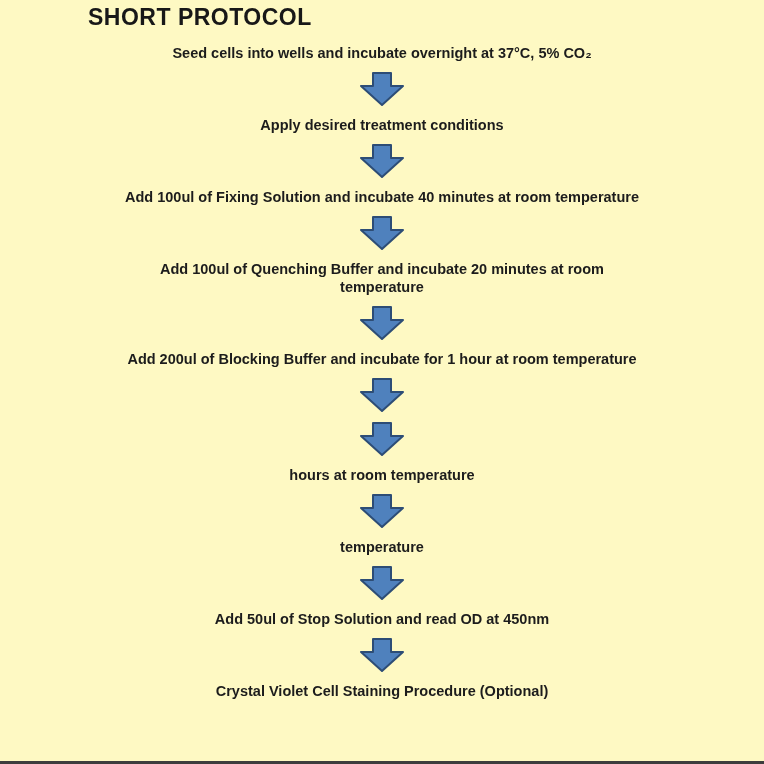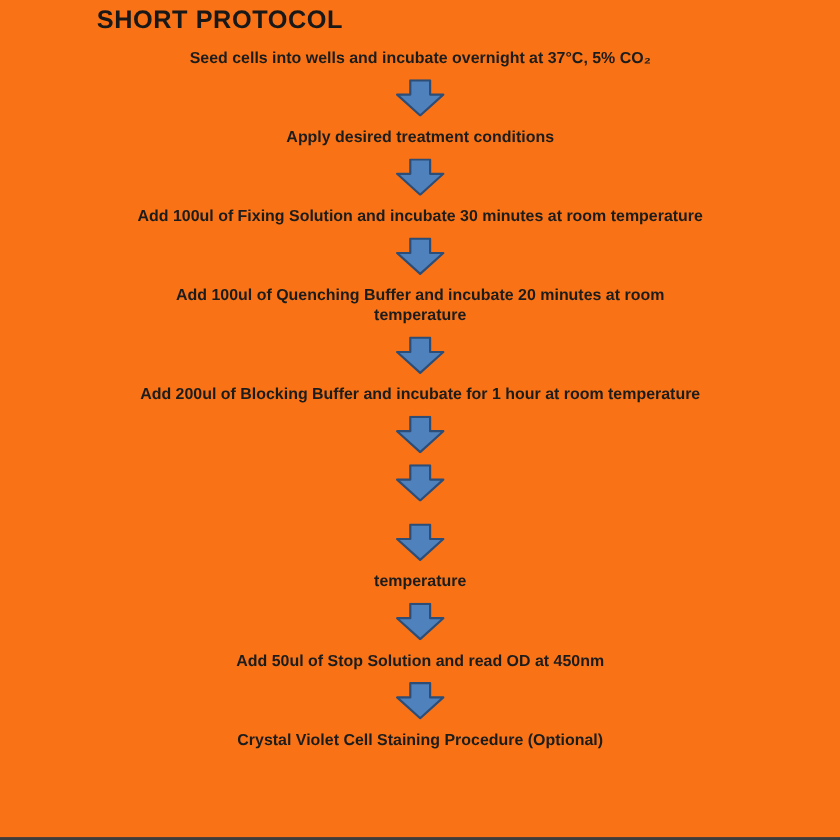--- a/index.html
+++ b/index.html
@@ -4,21 +4,21 @@
 <style>
   html, body {
     margin: 0;
     padding: 0;
     background: #ffffff;
   }
   .page {
     position: relative;
     width: 764px;
     height: 764px;
-    background: #f97316;
+    background: #fef9c3;
     overflow: hidden;
     font-family: "Liberation Sans", "DejaVu Sans", sans-serif;
   }
   .title {
     margin: 0;
     padding: 4px 0 0 88px;
     font-size: 23px;
     font-weight: bold;
     letter-spacing: 0.5px;
     color: #181818;
@@ -67,21 +67,21 @@
       <div class="arrow"><svg width="46" height="34" viewBox="0 0 46 34" aria-hidden="true">
           <polygon points="14,1 32,1 32,14 44,14 23,33 2,14 14,14" fill="#4f81bd" stroke="#2d4d76" stroke-width="2" stroke-linejoin="round"></polygon>
         </svg></div>
       <div class="step">
         <div class="line">Apply desired treatment conditions</div>
       </div>
       <div class="arrow"><svg width="46" height="34" viewBox="0 0 46 34" aria-hidden="true">
           <polygon points="14,1 32,1 32,14 44,14 23,33 2,14 14,14" fill="#4f81bd" stroke="#2d4d76" stroke-width="2" stroke-linejoin="round"></polygon>
         </svg></div>
       <div class="step">
-        <div class="line">Add 100ul of Fixing Solution and incubate 30 minutes at room temperature</div>
+        <div class="line">Add 100ul of Fixing Solution and incubate 40 minutes at room temperature</div>
       </div>
       <div class="arrow"><svg width="46" height="34" viewBox="0 0 46 34" aria-hidden="true">
           <polygon points="14,1 32,1 32,14 44,14 23,33 2,14 14,14" fill="#4f81bd" stroke="#2d4d76" stroke-width="2" stroke-linejoin="round"></polygon>
         </svg></div>
       <div class="step">
         <div class="line">Add 100ul of Quenching Buffer and incubate 20 minutes at room</div>
         <div class="line">temperature</div>
       </div>
       <div class="arrow"><svg width="46" height="34" viewBox="0 0 46 34" aria-hidden="true">
           <polygon points="14,1 32,1 32,14 44,14 23,33 2,14 14,14" fill="#4f81bd" stroke="#2d4d76" stroke-width="2" stroke-linejoin="round"></polygon>
@@ -89,20 +89,21 @@
       <div class="step">
         <div class="line">Add 200ul of Blocking Buffer and incubate for 1 hour at room temperature</div>
       </div>
       <div class="arrow"><svg width="46" height="34" viewBox="0 0 46 34" aria-hidden="true">
           <polygon points="14,1 32,1 32,14 44,14 23,33 2,14 14,14" fill="#4f81bd" stroke="#2d4d76" stroke-width="2" stroke-linejoin="round"></polygon>
         </svg></div>
       <div class="arrow"><svg width="46" height="34" viewBox="0 0 46 34" aria-hidden="true">
           <polygon points="14,1 32,1 32,14 44,14 23,33 2,14 14,14" fill="#4f81bd" stroke="#2d4d76" stroke-width="2" stroke-linejoin="round"></polygon>
         </svg></div>
       <div class="step">
+        <div class="line">hours at room temperature</div>
       </div>
       <div class="arrow"><svg width="46" height="34" viewBox="0 0 46 34" aria-hidden="true">
           <polygon points="14,1 32,1 32,14 44,14 23,33 2,14 14,14" fill="#4f81bd" stroke="#2d4d76" stroke-width="2" stroke-linejoin="round"></polygon>
         </svg></div>
       <div class="step">
         <div class="line">temperature</div>
       </div>
       <div class="arrow"><svg width="46" height="34" viewBox="0 0 46 34" aria-hidden="true">
           <polygon points="14,1 32,1 32,14 44,14 23,33 2,14 14,14" fill="#4f81bd" stroke="#2d4d76" stroke-width="2" stroke-linejoin="round"></polygon>
         </svg></div>

